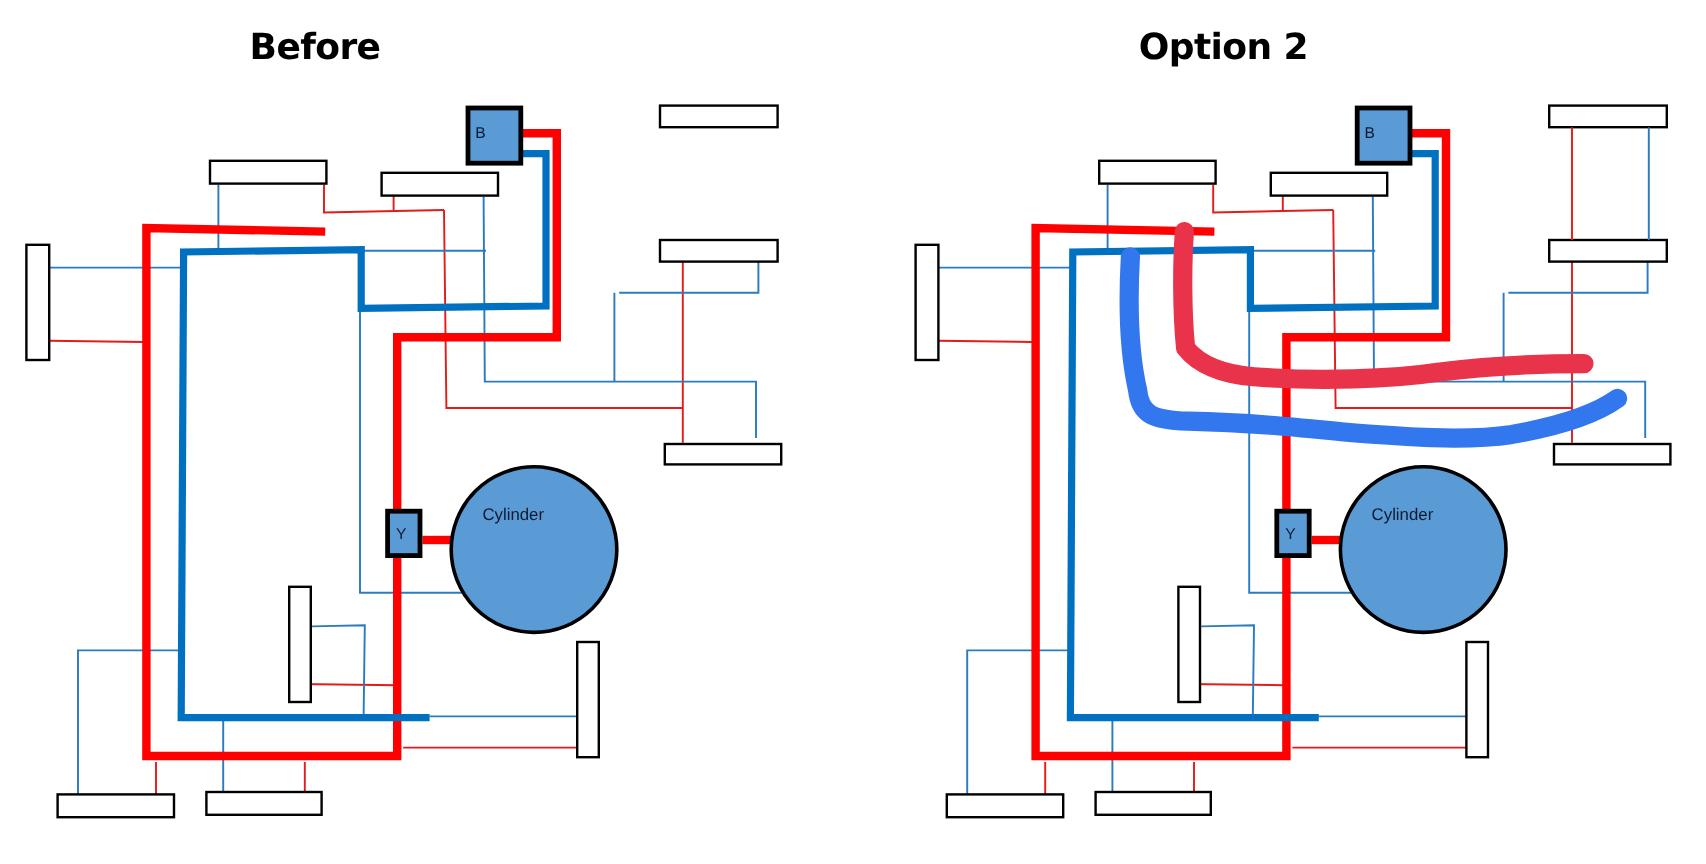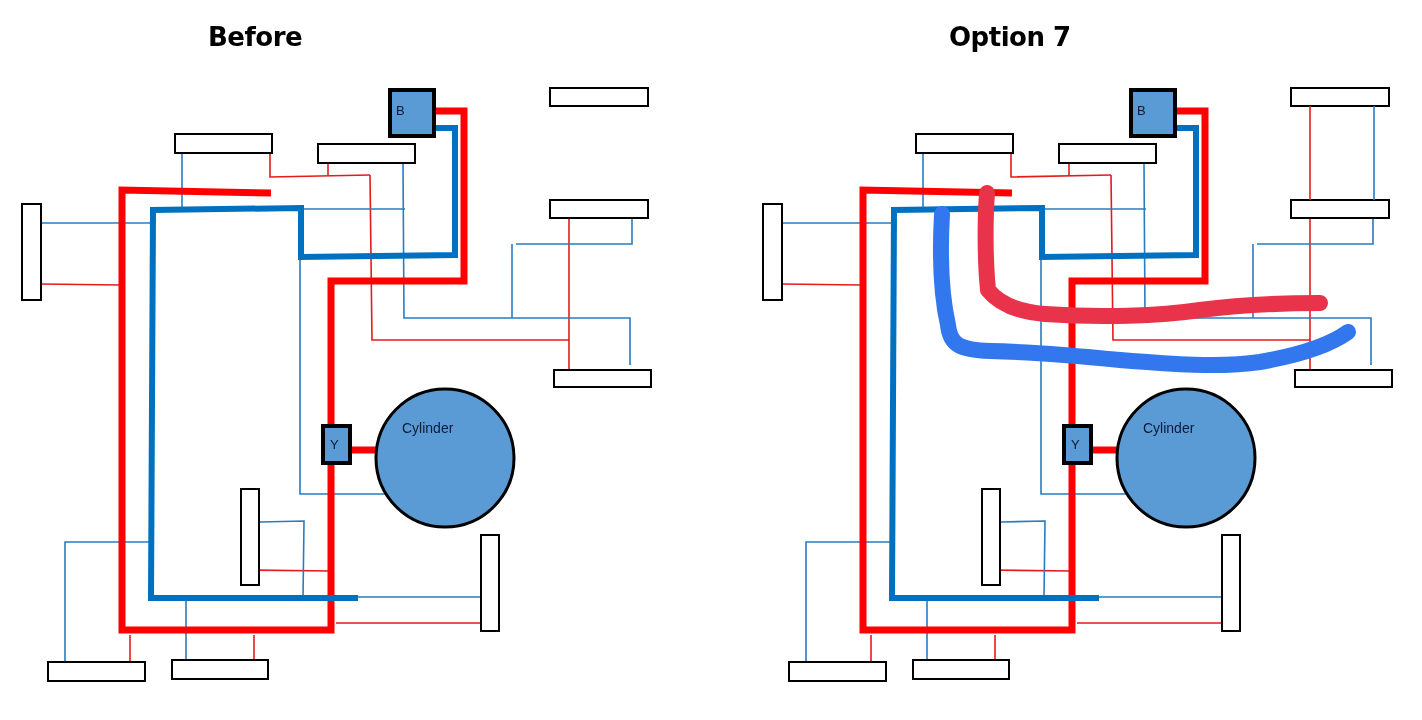--- a/index.html
+++ b/index.html
@@ -1,27 +1,27 @@
 <!DOCTYPE html>
 <html><head>
 <meta charset="utf-8">
 <style>
   html, body { margin: 0; padding: 0; background: #ffffff; }
   body { width: 1422px; height: 720px; overflow: hidden; position: relative; font-family: "Liberation Sans", sans-serif; }
-  .title { position: absolute; top: 22px; font-family: "DejaVu Sans", sans-serif; font-weight: bold; font-size: 26px; color: #000; letter-spacing: -0.5px; }
+  .title { position: absolute; top: 22px; font-family: "DejaVu Sans", sans-serif; font-weight: bold; font-size: 30px; color: #000; letter-spacing: -0.5px; }
   #title-before { left: 208px; }
   #title-option { left: 949px; }
   svg { position: absolute; left: 0; top: 0; }
   .lbl { font-family: "Liberation Sans", sans-serif; fill: #0b1a33; }
 </style>
 </head>
 <body>
 
 <div class="title" id="title-before">Before</div>
-<div class="title" id="title-option">Option 7</div>
+<div class="title" id="title-option">Option 2</div>
 
 <svg width="1422" height="720" viewBox="0 0 1422 720">
   <defs>
     <g id="schematic">
 
       <g stroke="#e41b1b" stroke-width="1.6" fill="none">
         <line x1="41" y1="284" x2="120" y2="285"></line>
         <polyline points="270,154 270,177 370,175"></polyline>
         <line x1="328" y1="163" x2="328" y2="175"></line>
         <polyline points="370,175 372,340 569,340"></polyline>

